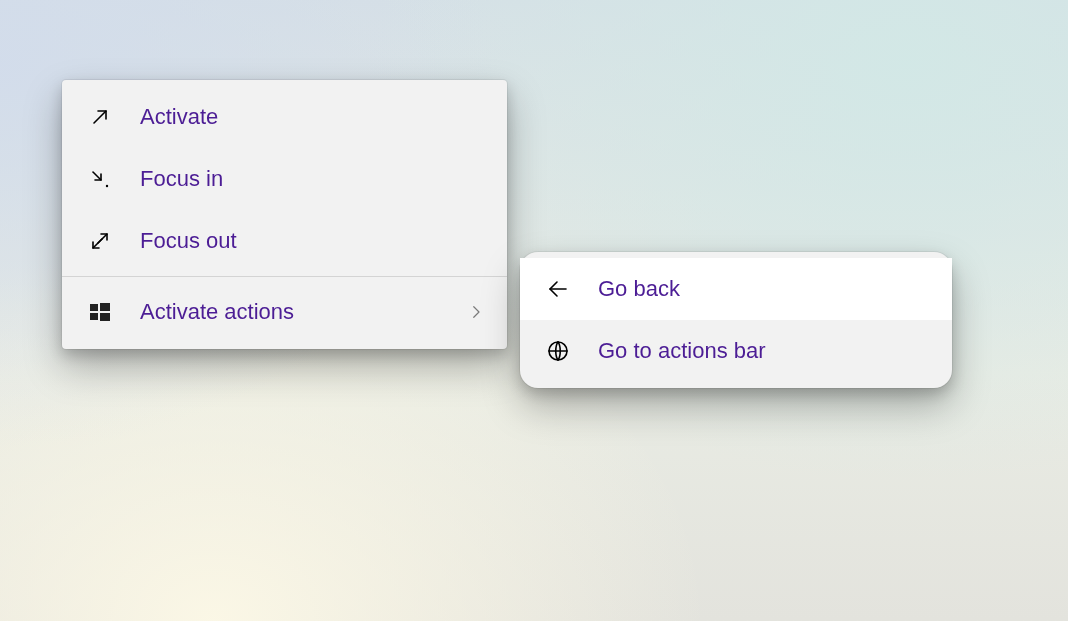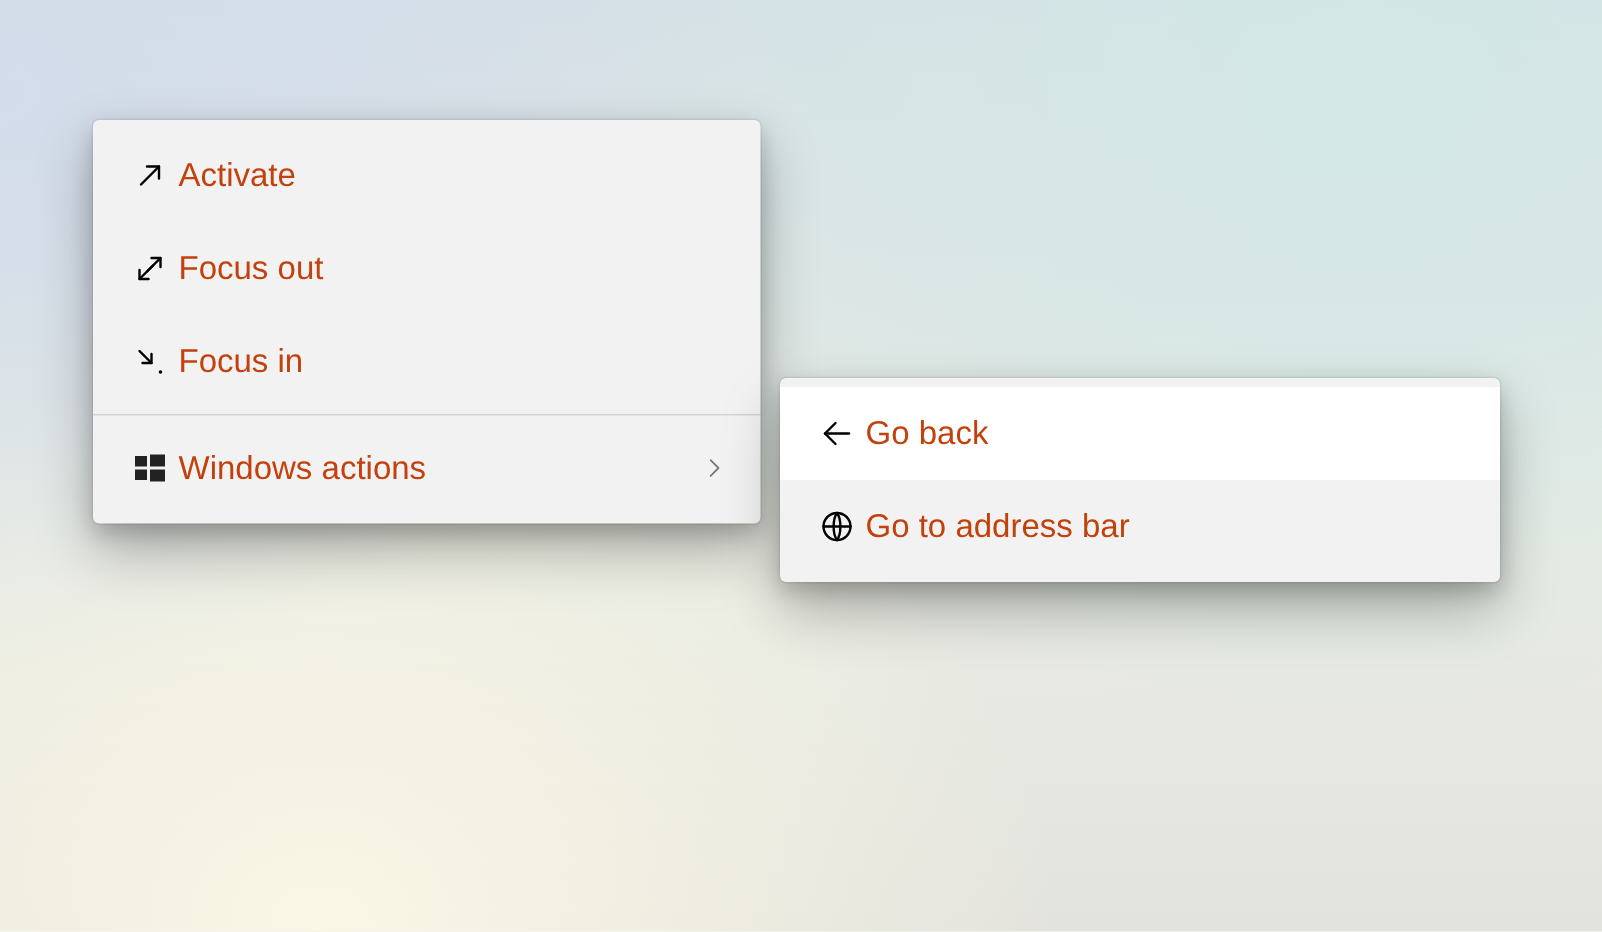--- a/index.html
+++ b/index.html
@@ -20,44 +20,44 @@
       border-radius: 4px;
       box-shadow:
         0 0 0 1px rgba(0,0,0,0.06),
         0 18px 38px rgba(0,0,0,0.28),
         0 6px 14px rgba(0,0,0,0.18);
       padding: 6px 0;
       color: #2a2a2a;
     }
 
     .menu-main { left: 62px; top: 80px; width: 445px; }
-    .menu-sub  { left: 520px; top: 252px; width: 480px; }
+    .menu-sub  { left: 520px; top: 252px; width: 432px; border-radius: 18px; }
 
     .item {
       display: flex;
       align-items: center;
       height: 62px;
       width: 100%;
       padding: 0 22px 0 26px;
       background: transparent;
       border: none;
       font: inherit;
       cursor: pointer;
     }
     .item.hovered { background: #ffffff; }
     .item .icon {
       width: 24px; height: 24px;
       flex: 0 0 24px;
       display: flex; align-items: center; justify-content: center;
     }
     .item .label {
-      margin-left: 7px;
+      margin-left: 28px;
       font-size: 22px;
       line-height: 1;
-      color: #c2410c;
+      color: #4c1d95;
     }
     .item .spacer { flex: 1; }
     .item .chev {
       width: 18px; height: 18px;
       color: #7a7a7a;
     }
 
     .sep {
       height: 1px;
       margin: 4px 0;
@@ -78,53 +78,53 @@
           <path d="M6 18 L18 6"></path>
           <path d="M10 6 H18 V14"></path>
         </svg>
     </span>
     <span class="label">Activate</span>
   </button>
 
   <button class="item">
     <span class="icon">
       <svg viewBox="0 0 24 24">
+          <path d="M5 5 L13 13"></path>
+          <path d="M13 7 V13 H7"></path>
+          <circle cx="19" cy="19" r="1.2" fill="currentColor" stroke="none"></circle>
+        </svg>
+    </span>
+    <span class="label">Focus in</span>
+  </button>
+
+  <button class="item">
+    <span class="icon">
+      <svg viewBox="0 0 24 24">
           <path d="M14 10 L5 19"></path>
           <path d="M5 13 V19 H11"></path>
           <path d="M10 14 L19 5"></path>
           <path d="M13 5 H19 V11"></path>
         </svg>
     </span>
     <span class="label">Focus out</span>
-  </button>
-
-  <button class="item">
-    <span class="icon">
-      <svg viewBox="0 0 24 24">
-          <path d="M5 5 L13 13"></path>
-          <path d="M13 7 V13 H7"></path>
-          <circle cx="19" cy="19" r="1.2" fill="currentColor" stroke="none"></circle>
-        </svg>
-    </span>
-    <span class="label">Focus in</span>
   </button>
 
 
   <div class="sep"></div>
 
   <button class="item">
     <span class="icon windows-logo">
       <svg viewBox="0 0 24 24">
         <rect x="2" y="4" width="8" height="7"></rect>
         <rect x="12" y="3" width="10" height="8"></rect>
         <rect x="2" y="13" width="8" height="7"></rect>
         <rect x="12" y="13" width="10" height="8"></rect>
       </svg>
     </span>
-    <span class="label">Windows actions</span>
+    <span class="label">Activate actions</span>
     <span class="spacer"></span>
     <span class="chev">
       <svg viewBox="0 0 24 24">
           <path d="M9 5 L16 12 L9 19"></path>
         </svg>
     </span>
   </button>
 </div>
 
 <div class="menu menu-sub">
@@ -141,17 +141,17 @@
 
   <button class="item">
     <span class="icon">
       <svg viewBox="0 0 24 24">
           <circle cx="12" cy="12" r="9"></circle>
           <path d="M3 12 H21"></path>
           <path d="M12 3 C15 7 15 17 12 21"></path>
           <path d="M12 3 C9 7 9 17 12 21"></path>
         </svg>
     </span>
-    <span class="label">Go to address bar</span>
+    <span class="label">Go to actions bar</span>
   </button>
 
 
 </div>
 
 </body></html>

